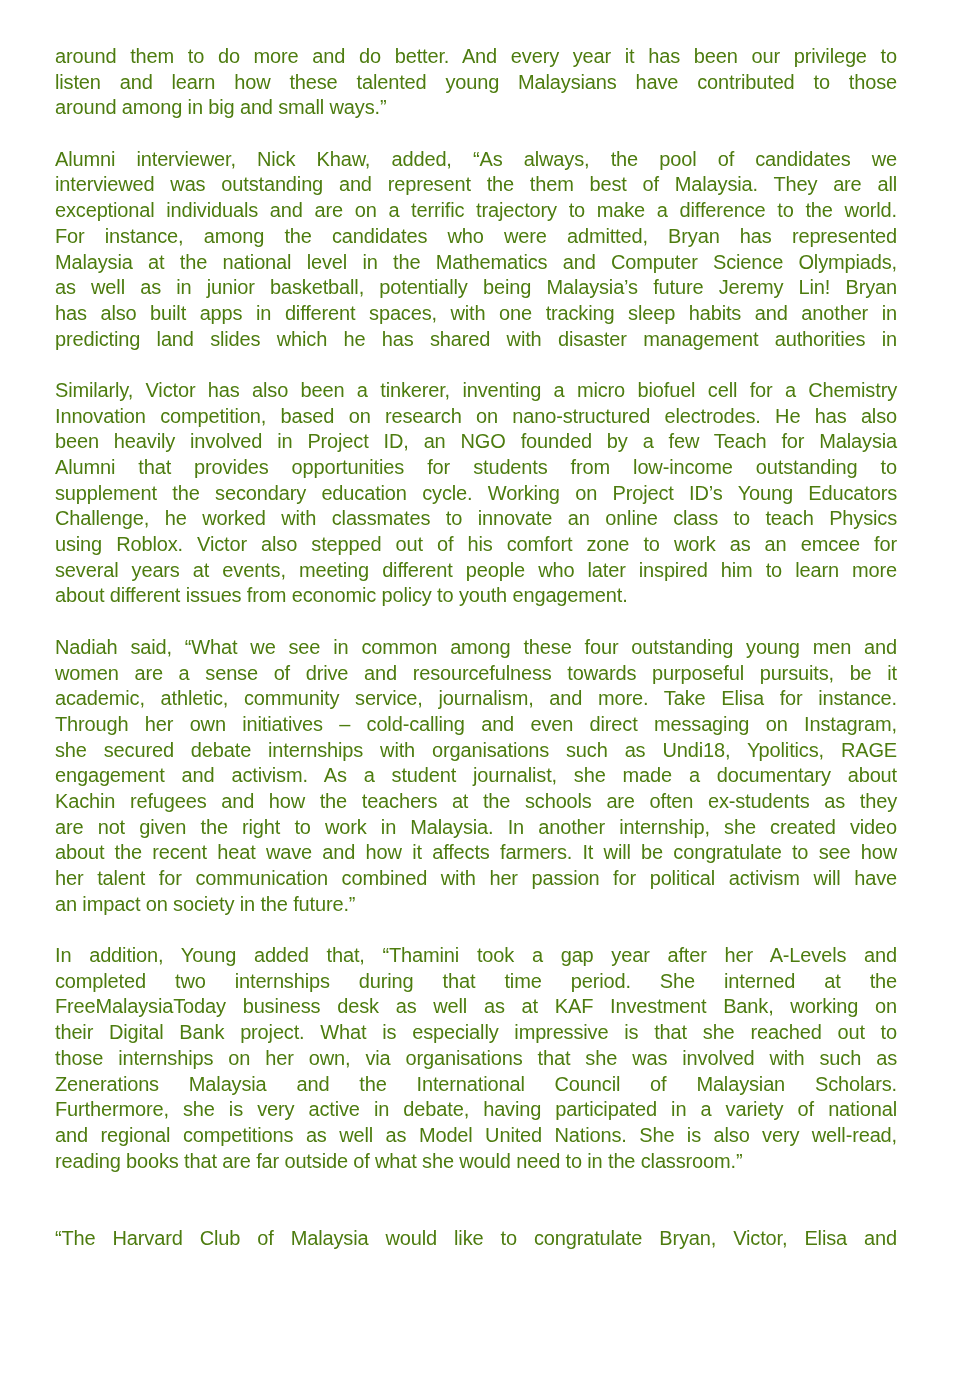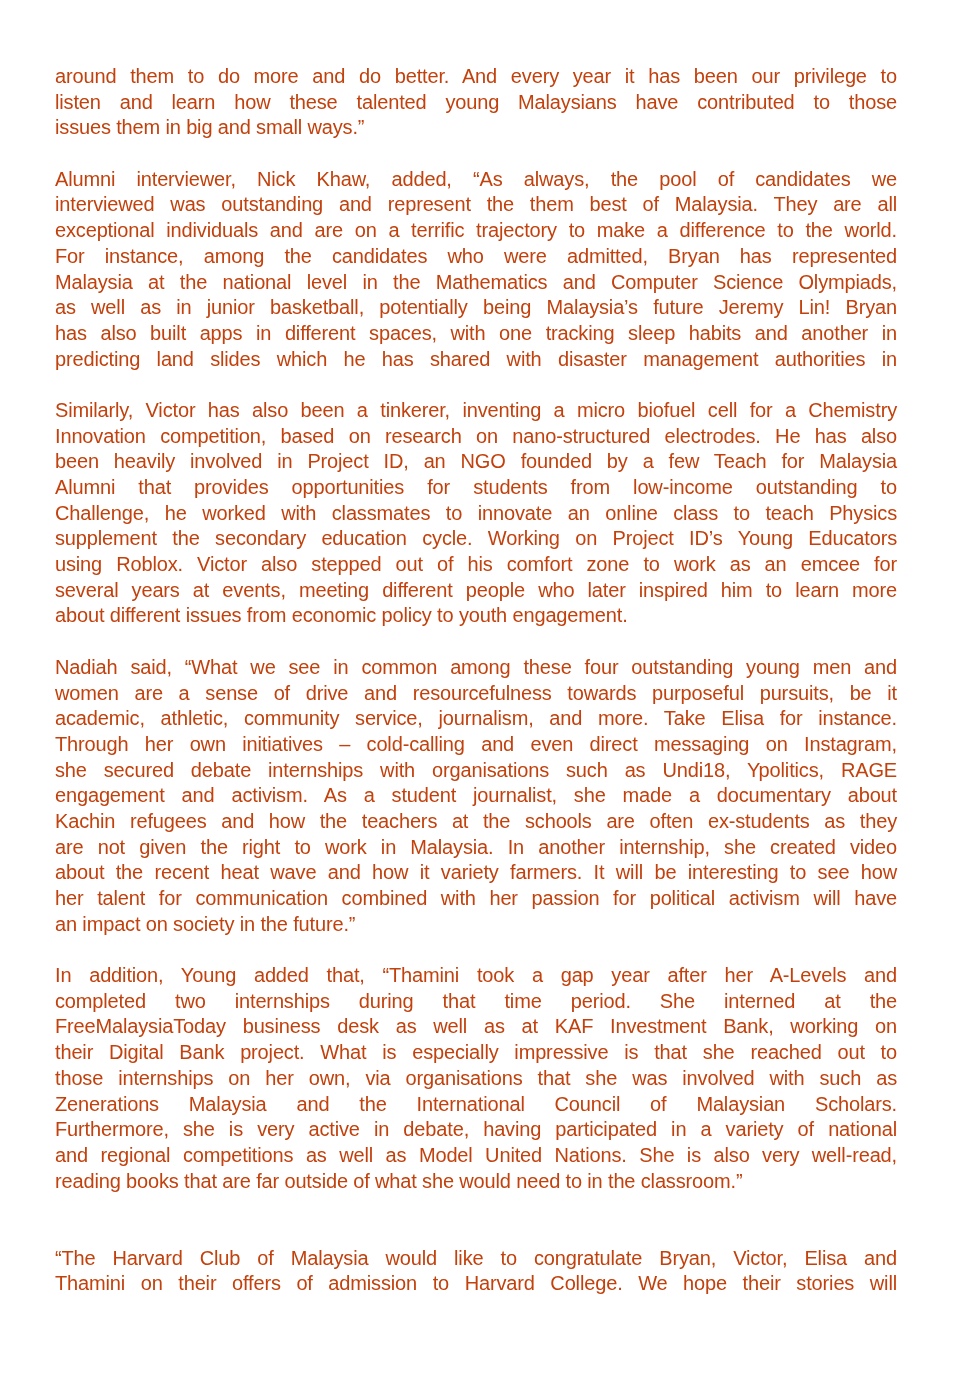--- a/index.html
+++ b/index.html
@@ -1,96 +1,94 @@
 <!DOCTYPE html>
 <html><head>
 <meta charset="utf-8">
 <style>
   html, body { margin: 0; padding: 0; background: #ffffff; }
   body { width: 979px; height: 1394px; overflow: hidden; position: relative; }
   .page {
     position: absolute; left: 55px; top: 44px; width: 842px;
     font-family: "Liberation Sans", sans-serif;
-    font-size: 20px; color: #c2410c;
+    font-size: 20px; color: #4d7c0f;
     letter-spacing: -0.15px;
-    margin-top: 20px;
   }
   .para { margin: 0; }
   .line {
     display: block; height: 25.7px; line-height: 25.7px;
     text-align: justify; text-align-last: justify; white-space: nowrap;
     overflow: visible;
   }
   .line.last { text-align-last: left; }
   .gap { height: 25.7px; }
   .gap2 { height: 51.4px; }
 </style>
 </head>
 <body>
 
 <div class="page">
 
   <div class="para">
     <span class="line">around them to do more and do better. And every year it has been our privilege to</span>
     <span class="line">listen and learn how these talented young Malaysians have contributed to those</span>
-    <span class="line last">issues them in big and small ways.”</span>
+    <span class="line last">around among in big and small ways.”</span>
   </div>
   <div class="gap"></div>
 
   <div class="para">
     <span class="line">Alumni interviewer, Nick Khaw, added, “As always, the pool of candidates we</span>
     <span class="line">interviewed was outstanding and represent the them best of Malaysia. They are all</span>
     <span class="line">exceptional individuals and are on a terrific trajectory to make a difference to the world.</span>
     <span class="line">For instance, among the candidates who were admitted, Bryan has represented</span>
     <span class="line">Malaysia at the national level in the Mathematics and Computer Science Olympiads,</span>
     <span class="line">as well as in junior basketball, potentially being Malaysia’s future Jeremy Lin! Bryan</span>
     <span class="line">has also built apps in different spaces, with one tracking sleep habits and another in</span>
     <span class="line">predicting land slides which he has shared with disaster management authorities in</span>
   </div>
   <div class="gap"></div>
 
   <div class="para">
     <span class="line">Similarly, Victor has also been a tinkerer, inventing a micro biofuel cell for a Chemistry</span>
     <span class="line">Innovation competition, based on research on nano-structured electrodes. He has also</span>
     <span class="line">been heavily involved in Project ID, an NGO founded by a few Teach for Malaysia</span>
     <span class="line">Alumni that provides opportunities for students from low-income outstanding to</span>
+    <span class="line">supplement the secondary education cycle. Working on Project ID’s Young Educators</span>
     <span class="line">Challenge, he worked with classmates to innovate an online class to teach Physics</span>
-    <span class="line">supplement the secondary education cycle. Working on Project ID’s Young Educators</span>
     <span class="line">using Roblox. Victor also stepped out of his comfort zone to work as an emcee for</span>
     <span class="line">several years at events, meeting different people who later inspired him to learn more</span>
     <span class="line last">about different issues from economic policy to youth engagement.</span>
   </div>
   <div class="gap"></div>
 
   <div class="para">
     <span class="line">Nadiah said, “What we see in common among these four outstanding young men and</span>
     <span class="line">women are a sense of drive and resourcefulness towards purposeful pursuits, be it</span>
     <span class="line">academic, athletic, community service, journalism, and more. Take Elisa for instance.</span>
     <span class="line">Through her own initiatives – cold-calling and even direct messaging on Instagram,</span>
     <span class="line">she secured debate internships with organisations such as Undi18, Ypolitics, RAGE</span>
     <span class="line">engagement and activism. As a student journalist, she made a documentary about</span>
     <span class="line">Kachin refugees and how the teachers at the schools are often ex-students as they</span>
     <span class="line">are not given the right to work in Malaysia. In another internship, she created video</span>
-    <span class="line">about the recent heat wave and how it variety farmers. It will be interesting to see how</span>
+    <span class="line">about the recent heat wave and how it affects farmers. It will be congratulate to see how</span>
     <span class="line">her talent for communication combined with her passion for political activism will have</span>
     <span class="line last">an impact on society in the future.”</span>
   </div>
   <div class="gap"></div>
 
   <div class="para">
     <span class="line">In addition, Young added that, “Thamini took a gap year after her A-Levels and</span>
     <span class="line">completed two internships during that time period. She interned at the</span>
     <span class="line">FreeMalaysiaToday business desk as well as at KAF Investment Bank, working on</span>
     <span class="line">their Digital Bank project. What is especially impressive is that she reached out to</span>
     <span class="line">those internships on her own, via organisations that she was involved with such as</span>
     <span class="line">Zenerations Malaysia and the International Council of Malaysian Scholars.</span>
     <span class="line">Furthermore, she is very active in debate, having participated in a variety of national</span>
     <span class="line">and regional competitions as well as Model United Nations. She is also very well-read,</span>
     <span class="line last">reading books that are far outside of what she would need to in the classroom.”</span>
   </div>
   <div class="gap2"></div>
 
   <div class="para">
     <span class="line">“The Harvard Club of Malaysia would like to congratulate Bryan, Victor, Elisa and</span>
-    <span class="line">Thamini on their offers of admission to Harvard College. We hope their stories will</span>
   </div>
 
 </div>
 
 </body></html>

